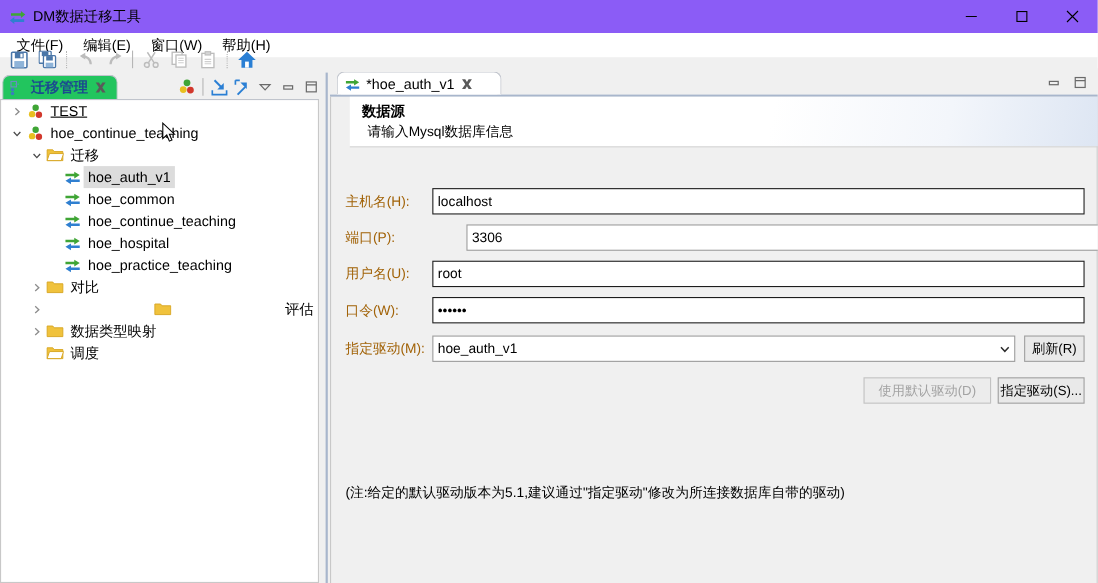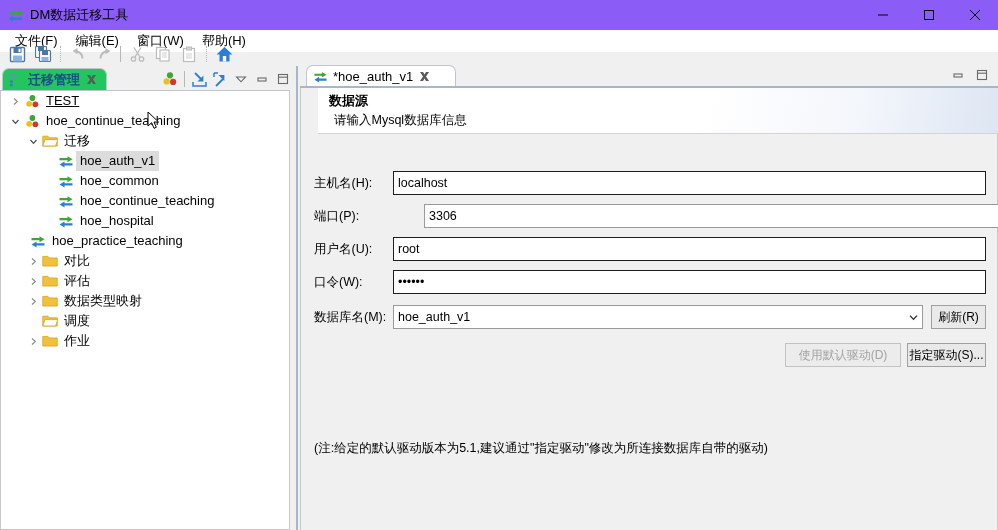--- a/index.html
+++ b/index.html
@@ -265,21 +265,21 @@
   }
 
   .frow {
     position: absolute;
     height: 24px;
   }
   .flabel {
     position: absolute;
     left: 13px; top: 0;
     font-size: 12.5px;
-    color: #000000;
+    color: #a16207;
     line-height: 24px;
     white-space: nowrap;
   }
   .finput {
     position: absolute;
     left: 92px; top: 0;
     width: 593px; height: 24px;
     box-sizing: border-box;
     background: #ffffff;
     border: 1px solid #1d1d1d;
@@ -596,21 +596,21 @@
       <div class="trow" style="padding-left:56px;">
         <span class="ticon">
           <svg width="16" height="14" viewBox="0 0 16 14">
             <path d="M1.5 4 L9.5 4 L9.5 2.2 L14.5 5.2 L9.5 8.2 L9.5 6.3 L1.5 6.3 Z" fill="#3fa535"></path>
             <path d="M14.5 9.2 L6.5 9.2 L6.5 7.4 L1.5 10.4 L6.5 13.4 L6.5 11.5 L14.5 11.5 Z" fill="#2f7fd0"></path>
           </svg>
         </span>
         <span class="tlabel-wrap"><span class="tlabel">hoe_hospital</span></span>
       </div>
 
-      <div class="trow" style="padding-left:28px;">
+      <div class="trow" style="padding-left:56px;">
         <span class="ticon">
           <svg width="16" height="14" viewBox="0 0 16 14">
             <path d="M1.5 4 L9.5 4 L9.5 2.2 L14.5 5.2 L9.5 8.2 L9.5 6.3 L1.5 6.3 Z" fill="#3fa535"></path>
             <path d="M14.5 9.2 L6.5 9.2 L6.5 7.4 L1.5 10.4 L6.5 13.4 L6.5 11.5 L14.5 11.5 Z" fill="#2f7fd0"></path>
           </svg>
         </span>
         <span class="tlabel-wrap"><span class="tlabel">hoe_practice_teaching</span></span>
       </div>
 
       <div class="trow" style="padding-left:24px;">
@@ -620,71 +620,58 @@
             </svg>
         </span>
         <span class="ticon">
           <svg width="16" height="14" viewBox="0 0 16 14">
             <path d="M0.8 2.4 H6 L7.2 4 H15.2 V12 H0.8 Z" fill="#f0c23c" stroke="#d9a827" stroke-width="0.9"></path>
           </svg>
         </span>
         <span class="tlabel-wrap"><span class="tlabel">对比</span></span>
       </div>
 
+      <div class="trow" style="padding-left:24px;justify-content:space-between;">
+        <span class="twist">
+          <svg width="9" height="9" viewBox="0 0 9 9">
+              <path d="M3 1.5 L6.3 4.5 L3 7.5" fill="none" stroke="#8c8c8c" stroke-width="1.2"></path>
+            </svg>
+        </span>
+        <span class="ticon">
+          <svg width="16" height="14" viewBox="0 0 16 14">
+            <path d="M0.8 2.4 H6 L7.2 4 H15.2 V12 H0.8 Z" fill="#f0c23c" stroke="#d9a827" stroke-width="0.9"></path>
+          </svg>
+        </span>
+        <span class="tlabel-wrap"><span class="tlabel">评估</span></span>
+      </div>
+
       <div class="trow" style="padding-left:24px;">
         <span class="twist">
           <svg width="9" height="9" viewBox="0 0 9 9">
               <path d="M3 1.5 L6.3 4.5 L3 7.5" fill="none" stroke="#8c8c8c" stroke-width="1.2"></path>
             </svg>
         </span>
         <span class="ticon">
           <svg width="16" height="14" viewBox="0 0 16 14">
             <path d="M0.8 2.4 H6 L7.2 4 H15.2 V12 H0.8 Z" fill="#f0c23c" stroke="#d9a827" stroke-width="0.9"></path>
           </svg>
         </span>
-        <span class="tlabel-wrap"><span class="tlabel">评估</span></span>
-      </div>
-
-      <div class="trow" style="padding-left:24px;">
-        <span class="twist">
-          <svg width="9" height="9" viewBox="0 0 9 9">
-              <path d="M3 1.5 L6.3 4.5 L3 7.5" fill="none" stroke="#8c8c8c" stroke-width="1.2"></path>
-            </svg>
-        </span>
-        <span class="ticon">
-          <svg width="16" height="14" viewBox="0 0 16 14">
-            <path d="M0.8 2.4 H6 L7.2 4 H15.2 V12 H0.8 Z" fill="#f0c23c" stroke="#d9a827" stroke-width="0.9"></path>
-          </svg>
-        </span>
         <span class="tlabel-wrap"><span class="tlabel">数据类型映射</span></span>
       </div>
 
       <div class="trow" style="padding-left:40px;">
         <span class="ticon">
           <svg width="16" height="14" viewBox="0 0 16 14">
             <path d="M0.8 2.2 H6 L7.2 3.8 H15.2 V12 H0.8 Z" fill="#f0c23c" stroke="#d9a827" stroke-width="0.9"></path>
             <path d="M0.8 12 L3 5.6 H15.8 L13.6 12 Z" fill="#ffffff" stroke="#d9a827" stroke-width="0.9"></path>
           </svg>
         </span>
         <span class="tlabel-wrap"><span class="tlabel">调度</span></span>
       </div>
 
-      <div class="trow" style="padding-left:24px;">
-        <span class="twist">
-          <svg width="9" height="9" viewBox="0 0 9 9">
-              <path d="M3 1.5 L6.3 4.5 L3 7.5" fill="none" stroke="#8c8c8c" stroke-width="1.2"></path>
-            </svg>
-        </span>
-        <span class="ticon">
-          <svg width="16" height="14" viewBox="0 0 16 14">
-            <path d="M0.8 2.4 H6 L7.2 4 H15.2 V12 H0.8 Z" fill="#f0c23c" stroke="#d9a827" stroke-width="0.9"></path>
-          </svg>
-        </span>
-        <span class="tlabel-wrap"><span class="tlabel">作业</span></span>
-      </div>
     </div>
   </div>
 
   <div class="sash-v"></div>
   <div class="sash-line"></div>
 
   <div class="editorpane">
 
     <div class="etab-bar">
       <div class="etab-underline"></div>
@@ -739,21 +726,21 @@
         <span class="flabel">用户名(U):</span>
         <input class="finput" type="text" value="root" style="">
       </div>
 
       <div class="frow" style="left:0; top:182px; width:696px;">
         <span class="flabel">口令(W):</span>
         <input class="finput" type="text" value="••••••" style="">
       </div>
 
       <div class="frow" style="left:0; top:217px; width:696px;">
-        <span class="flabel">数据库名(M):</span>
+        <span class="flabel">指定驱动(M):</span>
         <div class="fcombo">
           <span class="fcombo-text">hoe_auth_v1</span>
           <span class="fcombo-btn">
             <svg width="11" height="11" viewBox="0 0 11 11">
                 <path d="M2 3.6 L5.5 7.4 L9 3.6" fill="none" stroke="#2b2b2b" stroke-width="1.3"></path>
               </svg>
           </span>
         </div>
         <div class="btn" style="left:630px; top:0; width:55px; height:24px;">刷新(R)</div>
       </div>

